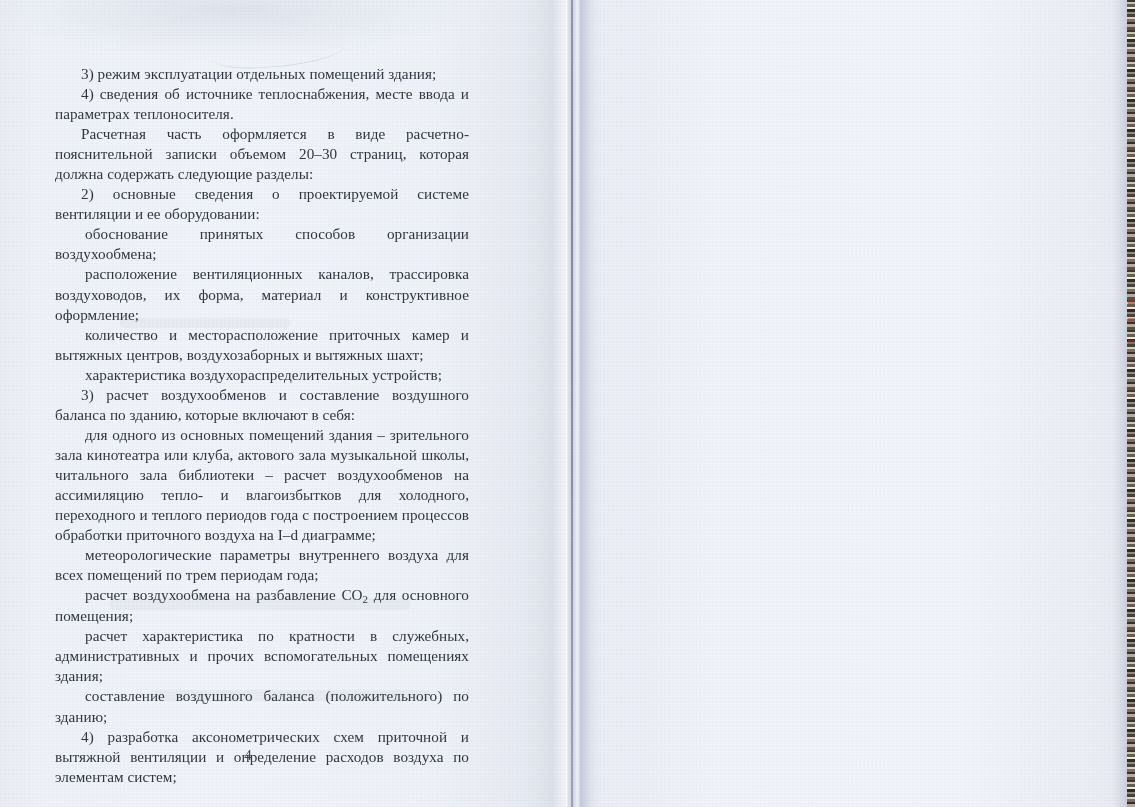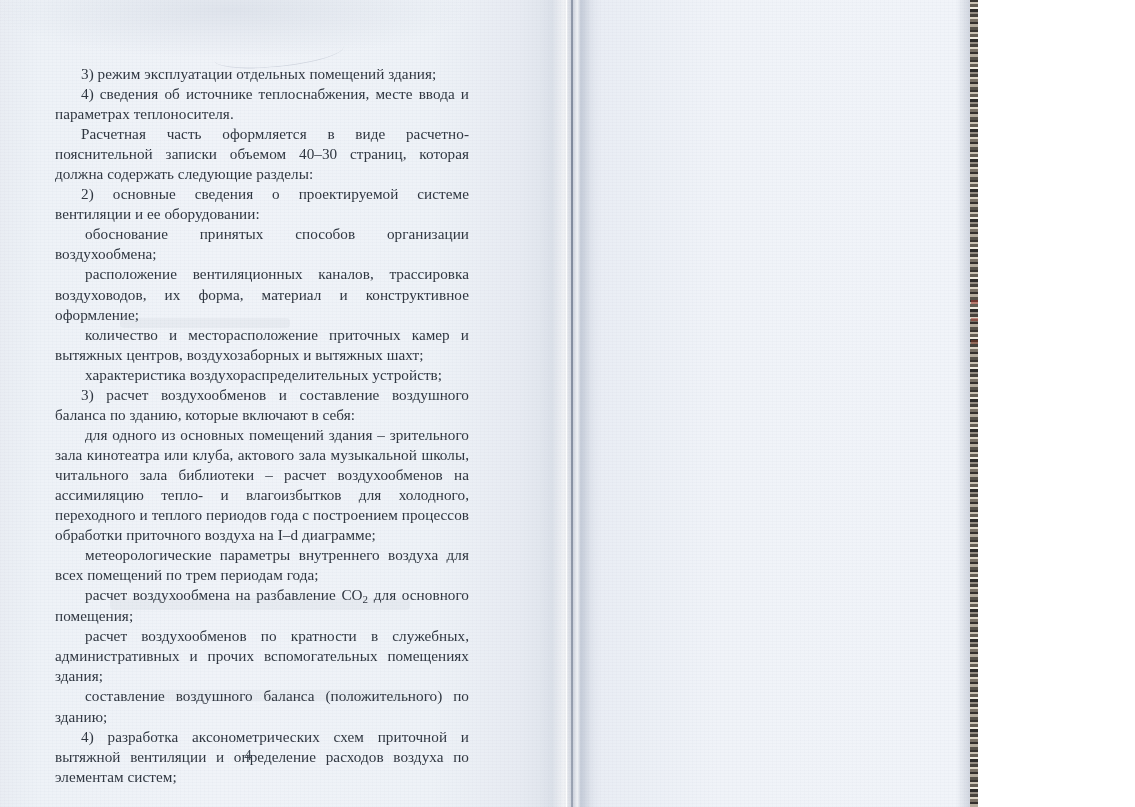--- a/index.html
+++ b/index.html
@@ -10,21 +10,21 @@
   body {
     width: 1135px;
     height: 807px;
     overflow: hidden;
     font-family: "Liberation Serif", "DejaVu Serif", serif;
   }
 
   
   .scan {
     position: relative;
-    width: 978px;
+    width: 1135px;
     height: 807px;
     overflow: hidden;
     background: #eef1f6;
   }
 
   
   .paper-tone {
     position: absolute;
     inset: 0;
     background:
@@ -220,33 +220,33 @@
   <div class="fold-mark"></div>
 
   <div class="ghost" style="left:110px; top:598px; width:300px; height:12px;"></div>
   <div class="ghost" style="left:150px; top:690px; width:280px; height:11px;"></div>
   <div class="ghost" style="left:120px; top:318px; width:170px; height:10px;"></div>
 
   <div class="page page-left">
     <div class="textblock left">
       <p class="ind">3) режим эксплуатации отдельных помещений здания;</p>
       <p class="ind">4) сведения об источнике теплоснабжения, месте ввода и параметрах теплоносителя.</p>
-      <p class="ind">Расчетная часть оформляется в виде расчетно-пояснительной записки объемом 40–30 страниц, которая должна содержать следующие разделы:</p>
+      <p class="ind">Расчетная часть оформляется в виде расчетно-пояснительной записки объемом 20–30 страниц, которая должна содержать следующие разделы:</p>
       <p class="ind">2) основные сведения о проектируемой системе вентиляции и ее оборудовании:</p>
       <p class="ind2">обоснование принятых способов организации воздухообмена;</p>
       <p class="ind2">расположение вентиляционных каналов, трассировка воздуховодов, их форма, материал и конструктивное оформление;</p>
       <p class="ind2">количество и месторасположение приточных камер и вытяжных центров, воздухозаборных и вытяжных шахт;</p>
       <p class="ind2">характеристика воздухораспределительных устройств;</p>
       <p class="ind">3) расчет воздухообменов и составление воздушного баланса по зданию, которые включают в себя:</p>
       <p class="ind2">для одного из основных помещений здания – зрительного зала кинотеатра или клуба, актового зала музыкальной школы, читального зала библиотеки – расчет воздухообменов на ассимиляцию тепло- и влагоизбытков для холодного, переходного и теплого периодов года с построением процессов обработки приточного воздуха на I–d диаграмме;</p>
       <p class="ind2">метеорологические параметры внутреннего воздуха для всех помещений по трем периодам года;</p>
       <p class="ind2">
         <span>расчет воздухообмена на разбавление CO</span><span class="sub">2</span><span> для основного помещения;</span>
       </p>
-      <p class="ind2">расчет воздухообменов по кратности в служебных, административных и прочих вспомогательных помещениях здания;</p>
+      <p class="ind2">расчет характеристика по кратности в служебных, административных и прочих вспомогательных помещениях здания;</p>
       <p class="ind2">составление воздушного баланса (положительного) по зданию;</p>
       <p class="ind">4) разработка аксонометрических схем приточной и вытяжной вентиляции и определение расходов воздуха по элементам систем;</p>
 
     </div>
     <div class="folio folio-left">4</div>
   </div>
 
   <div class="page page-right">
     
     

